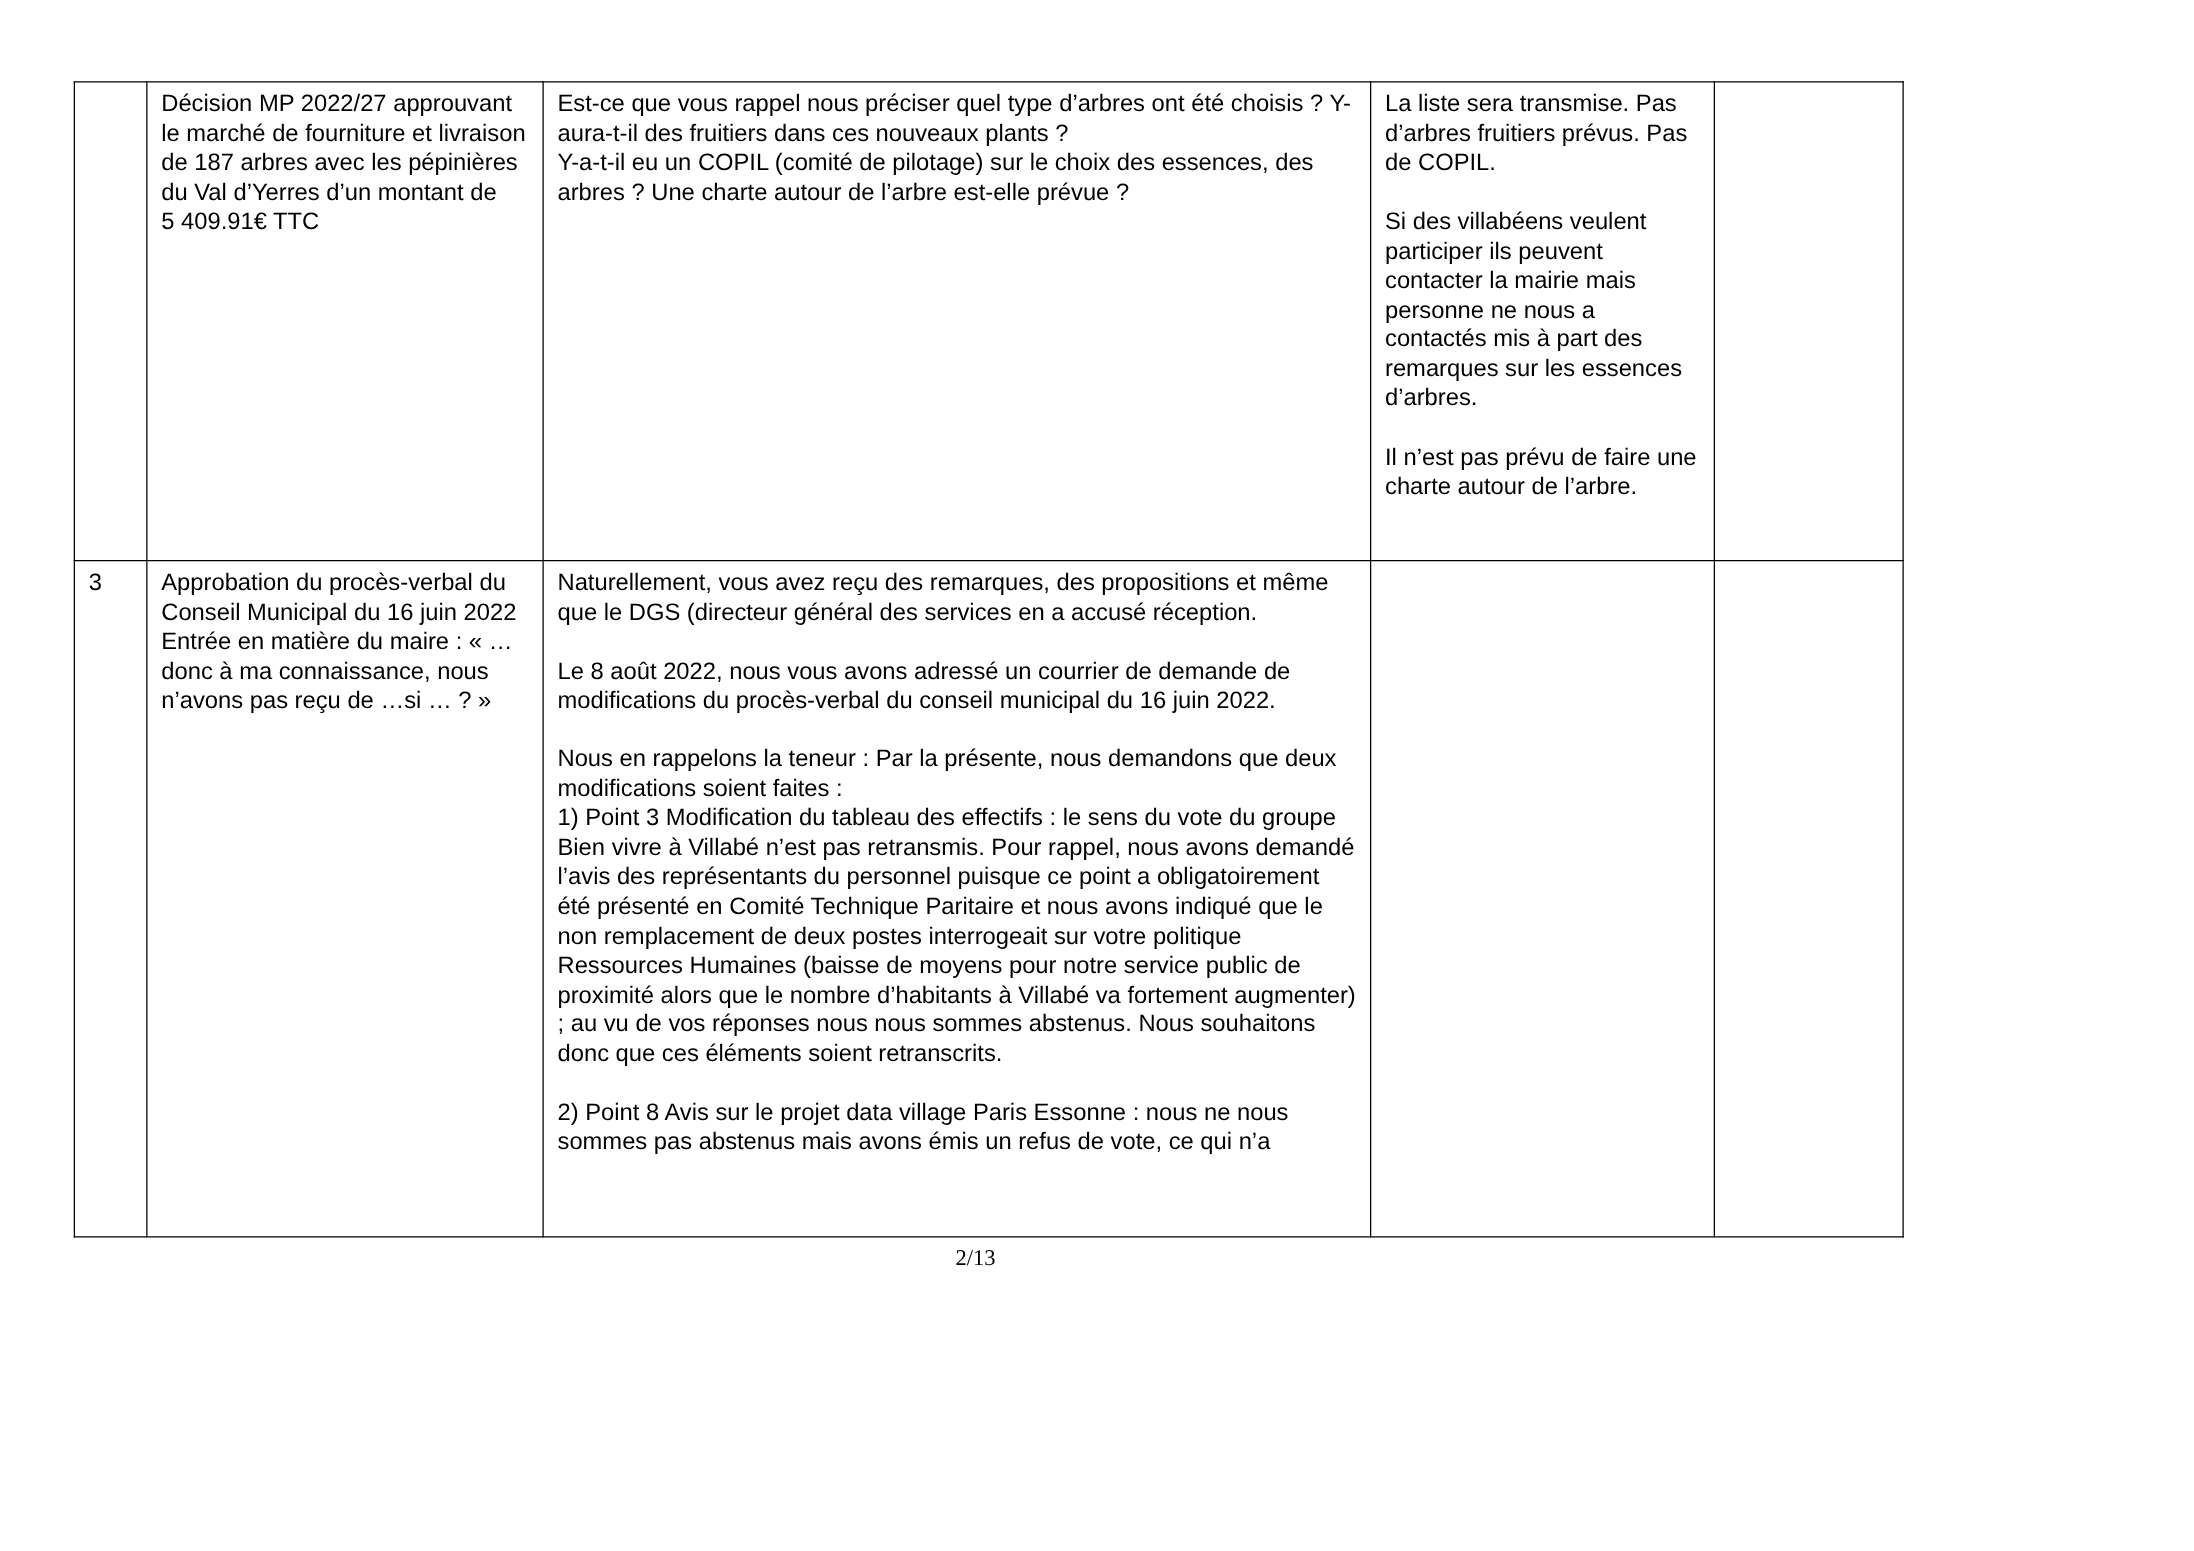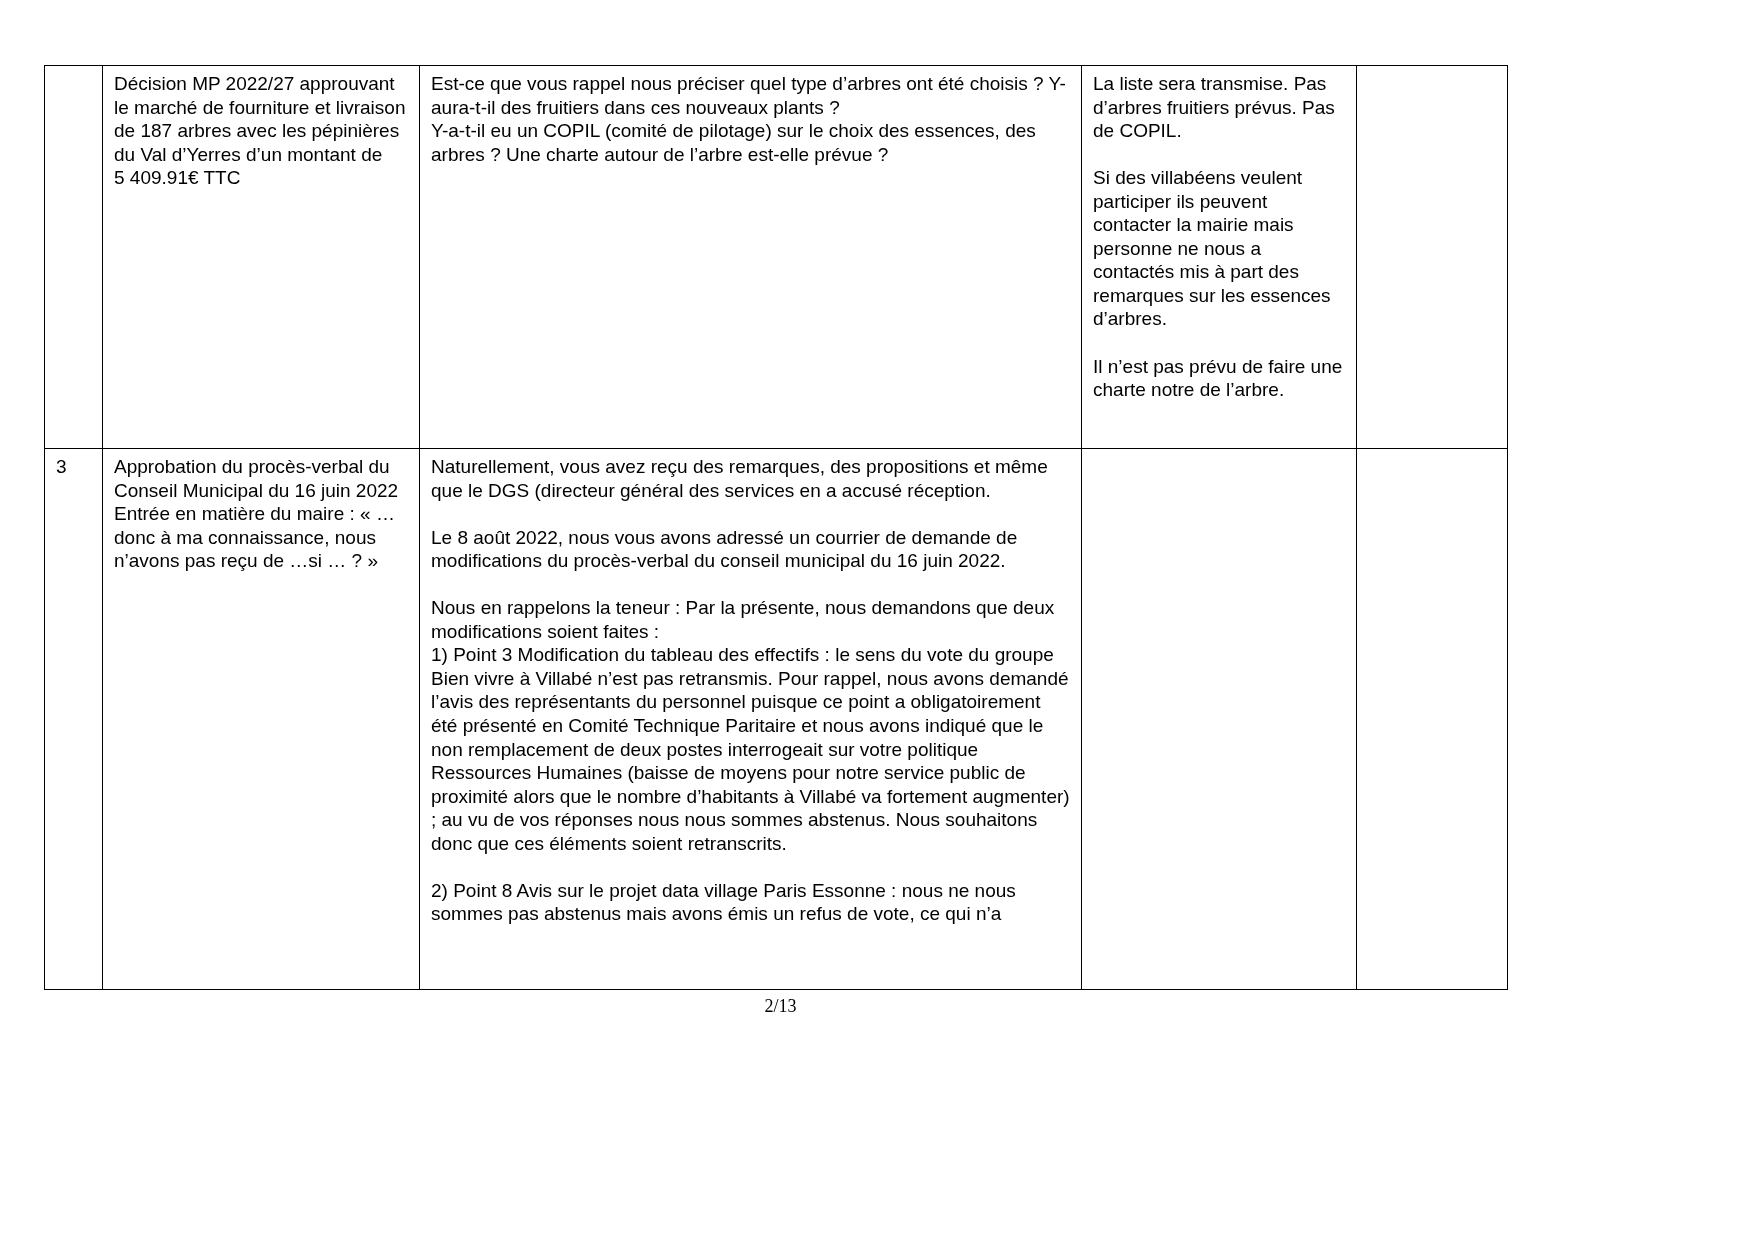--- a/index.html
+++ b/index.html
@@ -11,21 +11,21 @@
     position: relative;
     width: 1755px;
     height: 1241px;
     background: #ffffff;
     font-family: "Liberation Sans", sans-serif;
     color: #000000;
     overflow: hidden;
   }
   table.doc-table {
     position: absolute;
-    left: 44px;
+    left: 59px;
     top: 65px;
     width: 1463px;
     border-collapse: collapse;
     table-layout: fixed;
   }
   table.doc-table td {
     border: 1px solid #000000;
     vertical-align: top;
     padding: 6px 10px 6px 11px;
     font-size: 19px;
@@ -64,21 +64,21 @@
     <tbody>
       <tr class="row-1">
         <td class="num-cell"></td>
         <td>Décision MP 2022/27 approuvant le marché de fourniture et livraison de 187 arbres avec les pépinières du Val d’Yerres d’un montant de 5&nbsp;409.91€ TTC</td>
         <td>Est-ce que vous rappel nous préciser quel type d’arbres ont été choisis ? Y-aura-t-il des fruitiers dans ces nouveaux plants ?
 Y-a-t-il eu un COPIL (comité de pilotage) sur le choix des essences, des arbres ? Une charte autour de l’arbre est-elle prévue ?</td>
         <td>La liste sera transmise. Pas d’arbres fruitiers prévus. Pas de COPIL.
 
 Si des villabéens veulent participer ils peuvent contacter la mairie mais personne ne nous a contactés mis à part des remarques sur les essences d’arbres.
 
-Il n’est pas prévu de faire une charte notre de l’arbre.</td>
+Il n’est pas prévu de faire une charte autour de l’arbre.</td>
         <td></td>
       </tr>
       <tr class="row-2">
         <td class="num-cell">3</td>
         <td class="subject-loose">Approbation du procès-verbal du Conseil Municipal du 16 juin 2022
 Entrée en matière du maire : «&nbsp;…donc à ma connaissance, nous n’avons pas reçu de …si … ? »</td>
         <td>Naturellement, vous avez reçu des remarques, des propositions et même que le DGS (directeur général des services en a accusé réception.
 
 Le 8 août 2022, nous vous avons adressé un courrier de demande de modifications du procès-verbal du conseil municipal du 16 juin 2022.
 

